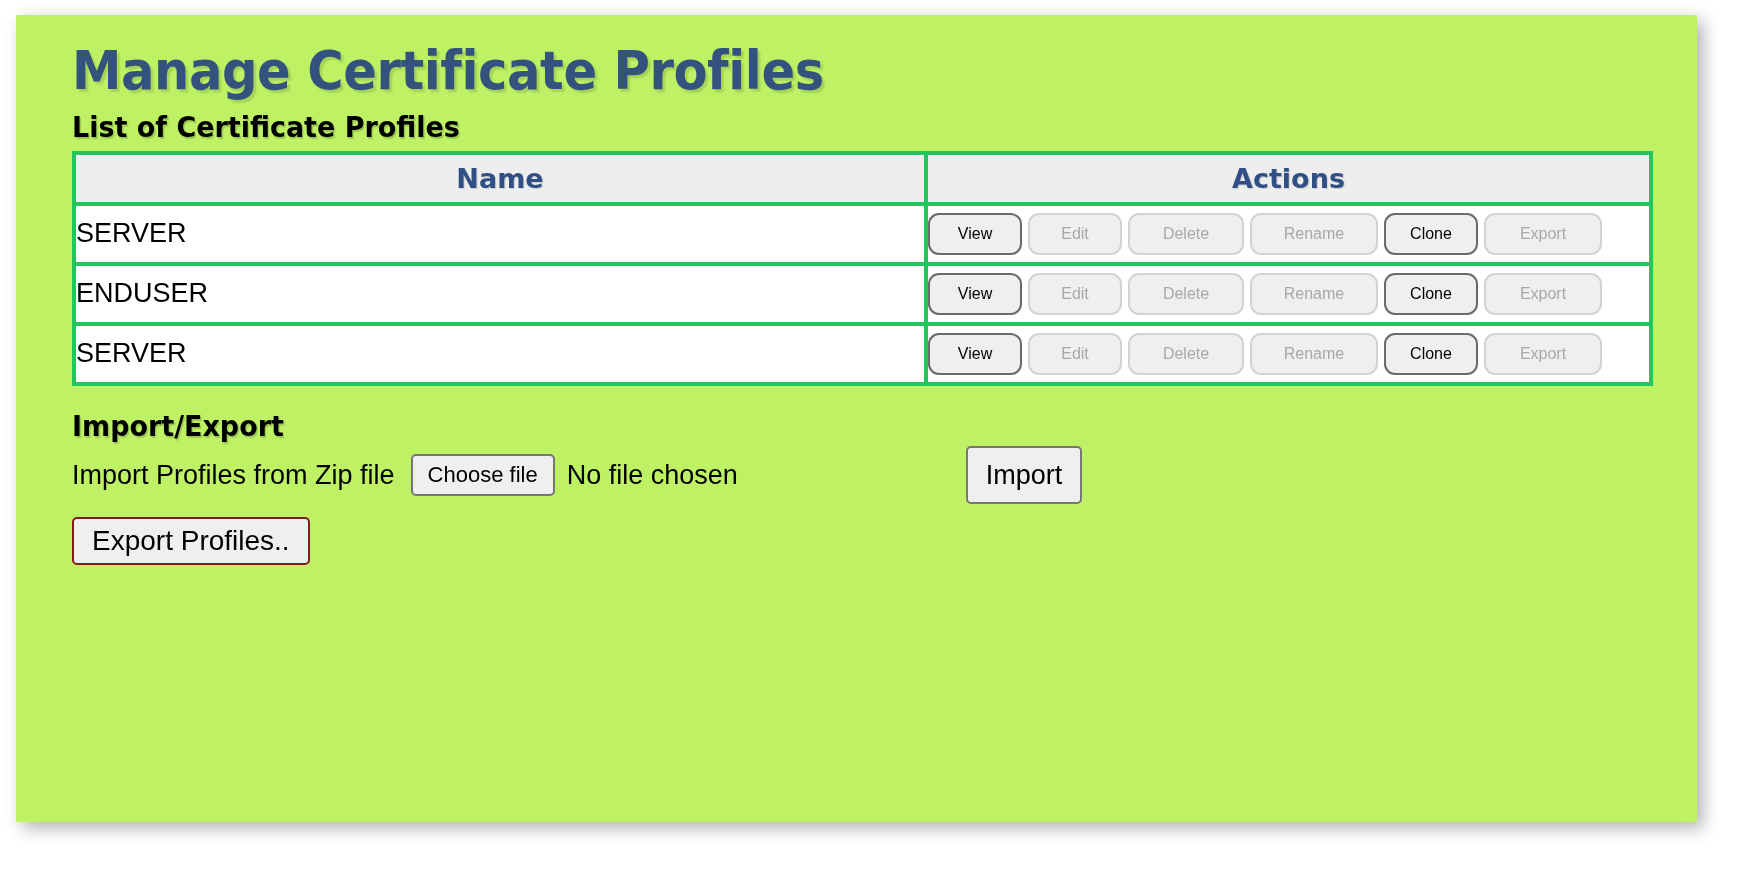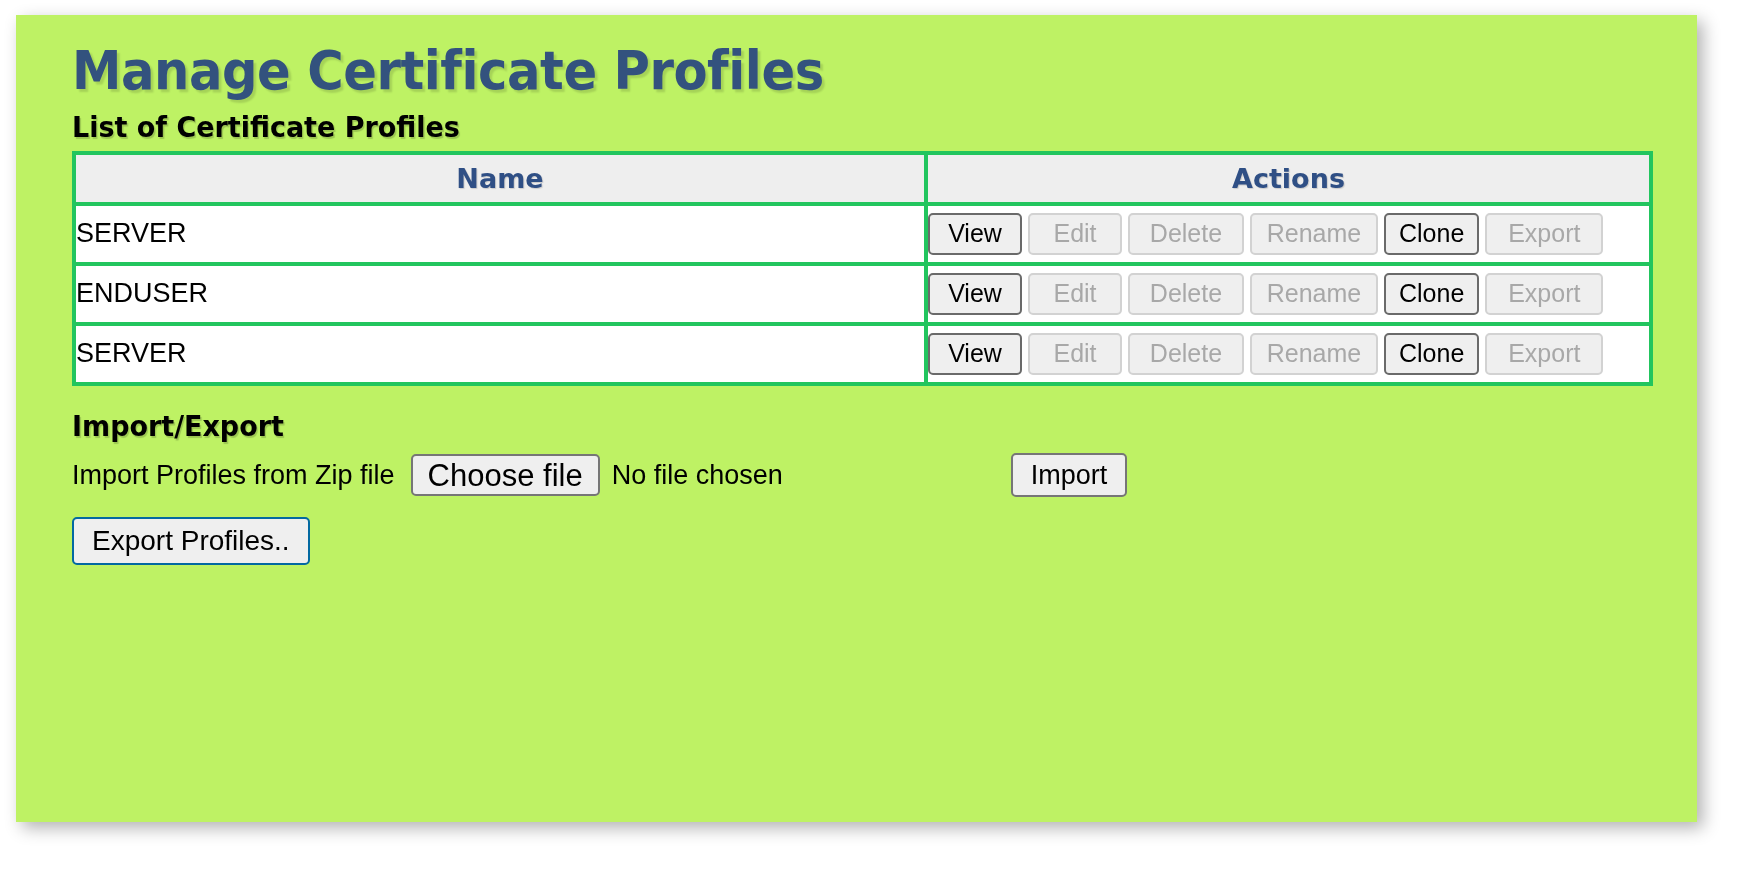--- a/index.html
+++ b/index.html
@@ -103,23 +103,23 @@
 
   button {
     font-family: "Liberation Sans", sans-serif;
     box-sizing: border-box;
     cursor: pointer;
   }
   .act-btn {
     height: 42px;
     min-width: 94px;
     padding: 0 13px;
-    font-size: 25px;
-    line-height: 1;
-    border-radius: 5px;
+    font-size: 16px;
+    line-height: 1;
+    border-radius: 11px;
     background: #efefef;
   }
   .act-btn.enabled {
     border: 2px solid #6a6a6a;
     color: #000000;
   }
   .act-btn.disabled {
     border: 2px solid #d2d2d2;
     color: #a8a8a8;
     cursor: default;
@@ -168,51 +168,51 @@
   }
   .import-label {
     font-size: 27px;
     color: #000000;
     margin-right: 16px;
     white-space: nowrap;
   }
   .choose-btn {
     height: 42px;
     padding: 0 15px;
-    font-size: 31px;
+    font-size: 22px;
     line-height: 1;
     border: 2px solid #767676;
     border-radius: 5px;
     background: #efefef;
     color: #000000;
   }
   .no-file {
     font-size: 27px;
     color: #000000;
     margin-left: 12px;
     white-space: nowrap;
   }
   .import-btn {
-    height: 44px;
+    height: 58px;
     padding: 0 18px;
     font-size: 27px;
     line-height: 1;
     border: 2px solid #767676;
     border-radius: 5px;
     background: #efefef;
     color: #000000;
     margin-left: 228px;
   }
   .export-btn {
     height: 48px;
     padding: 0 18px;
     margin-top: 18px;
     font-size: 28px;
     line-height: 1;
-    border: 2px solid #0369a1;
+    border: 2px solid #7f1d1d;
     border-radius: 5px;
     background: #efefef;
     color: #000000;
   }
 </style>
 </head>
 <body>
 
 <div id="page">
   <div class="inner">

